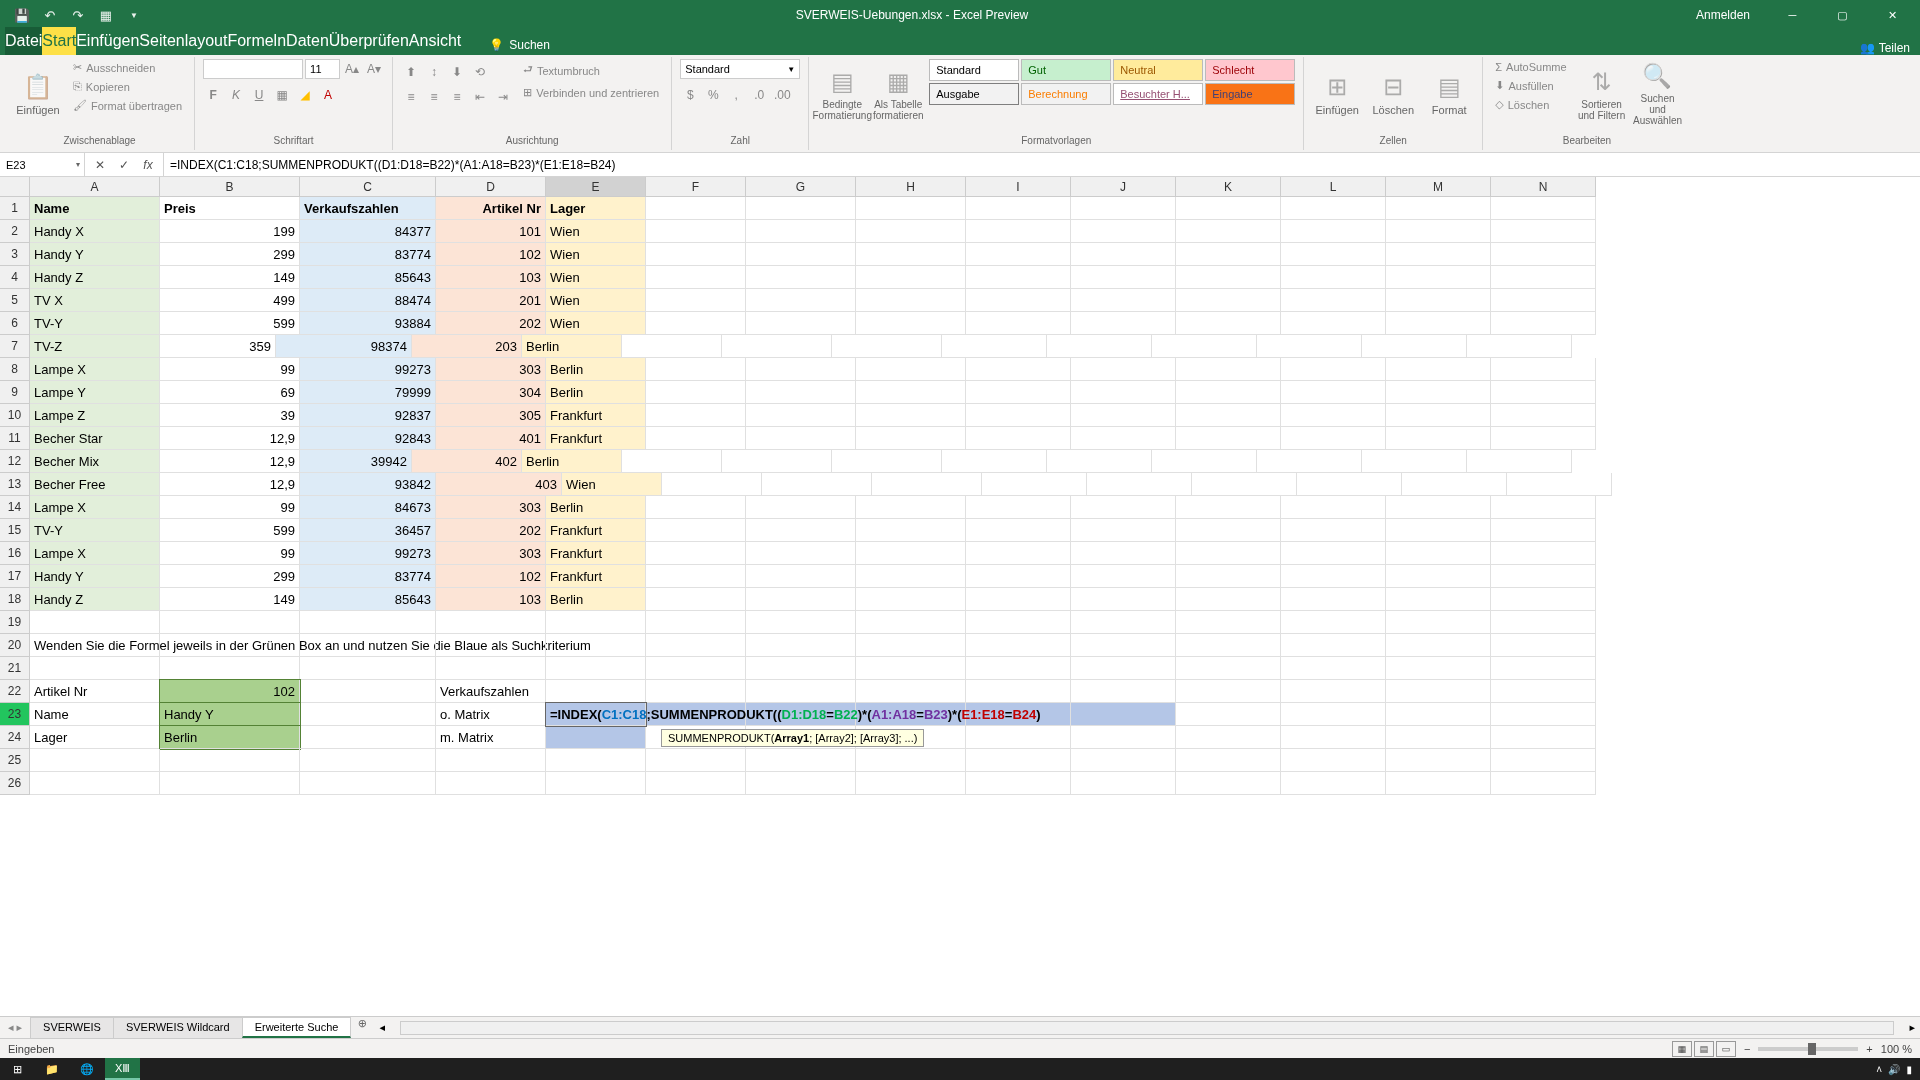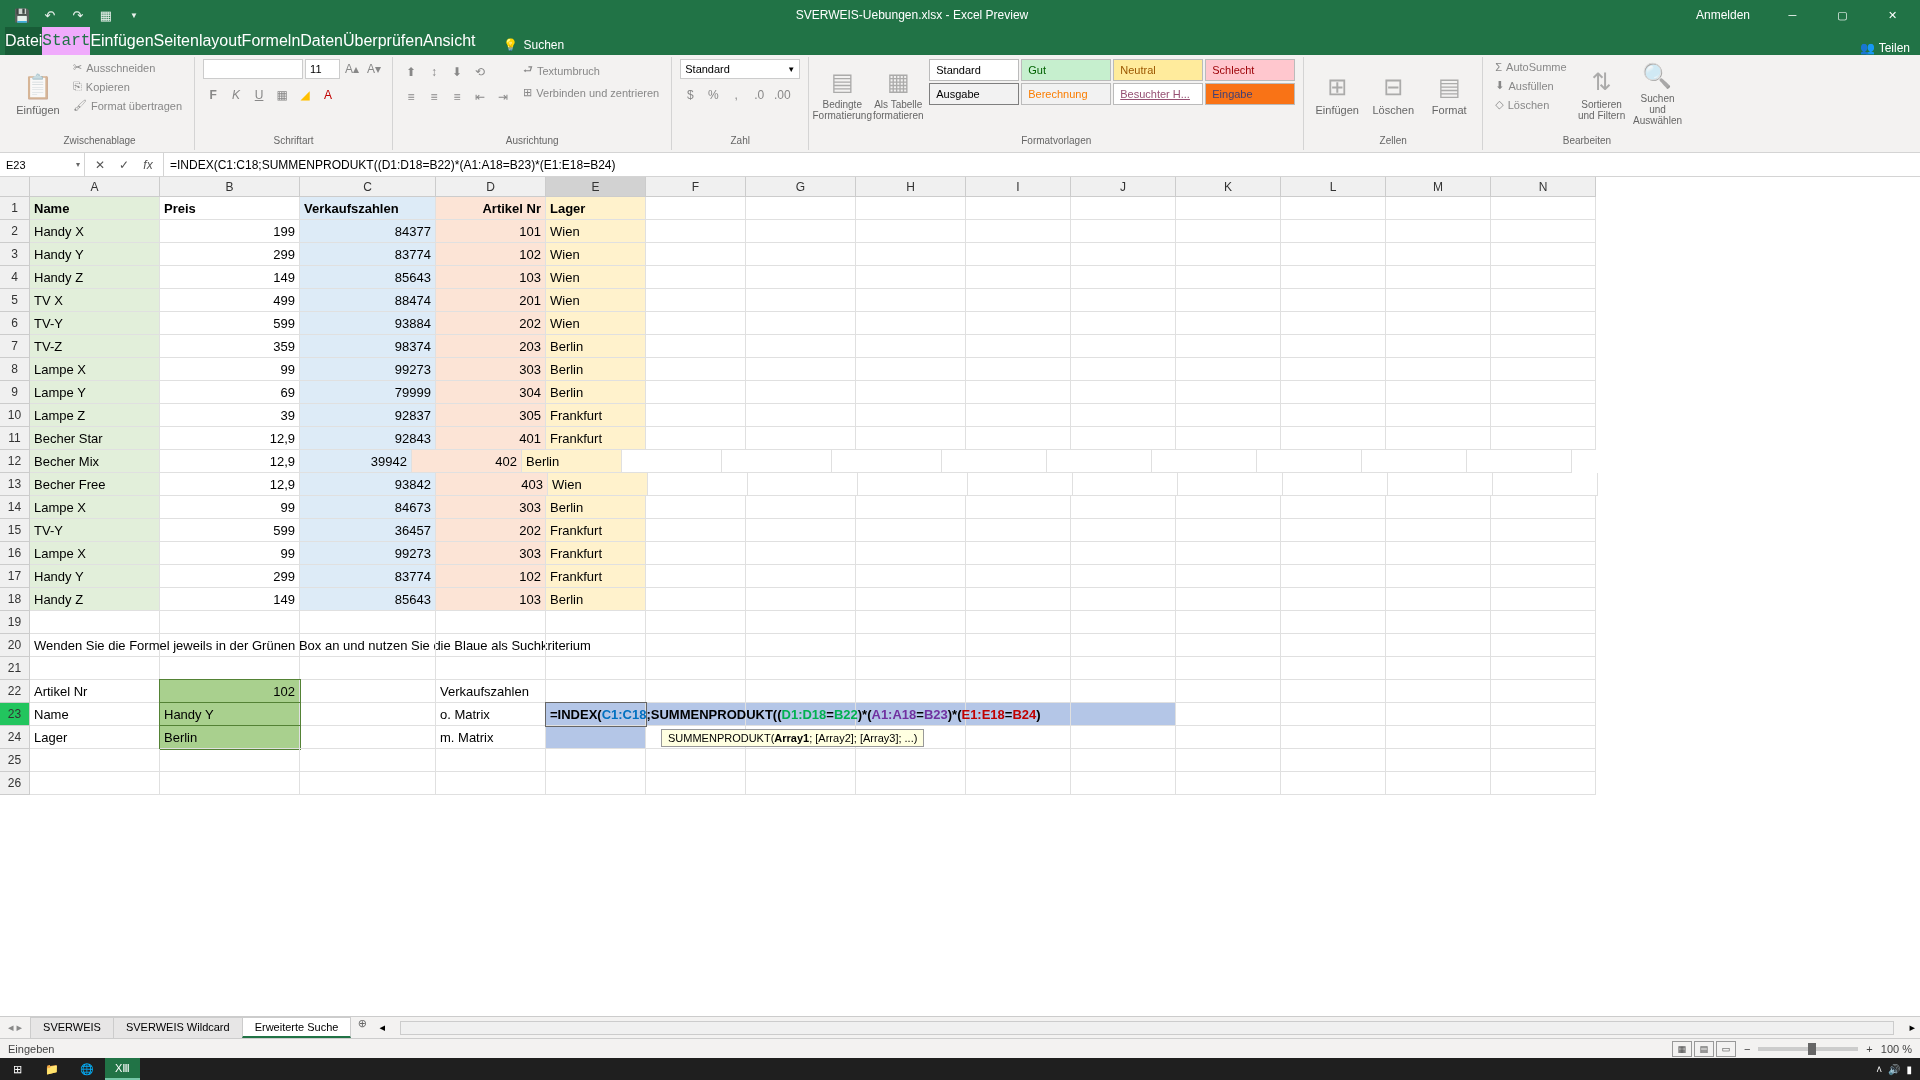--- a/index.html
+++ b/index.html
@@ -11,21 +11,21 @@
 .qat-item { width: 18px; height: 18px; display: flex; align-items: center; justify-content: center; opacity: 0.9; cursor: pointer; font-size: 13px; }
 .title-center { flex: 1; text-align: center; font-size: 12px; }
 .title-right { display: flex; align-items: center; gap: 5px; }
 .win-btn { width: 45px; height: 30px; display: flex; align-items: center; justify-content: center; cursor: pointer; font-size: 11px; }
 .signin { padding: 0 15px; font-size: 12px; }
 
 
 .ribbon-tabs { background: #217346; height: 25px; display: flex; align-items: flex-end; padding-left: 5px; color: #fff; }
 .rtab { padding: 5px 0; font-size: 16px; cursor: pointer; }
 .rtab.file { background: #185c37; }
-.rtab.active { background: #f0abfc; color: #217346; font-family: Liberation Mono, monospace; }
+.rtab.active { background: #fde047; color: #217346; }
 .ribbon-search { margin-left: 20px; display: flex; align-items: center; gap: 5px; padding: 3px 8px; }
 .ribbon-right { margin-left: auto; display: flex; align-items: center; padding-right: 10px; gap: 8px; }
 
 
 .ribbon { background: #f3f2f1; border-bottom: 1px solid #d4d4d4; height: 98px; display: flex; padding: 2px 5px; }
 .ribbon-group { border-right: 1px solid #d4d4d4; padding: 2px 8px; display: flex; flex-direction: column; justify-content: space-between; }
 .rg-content { display: flex; gap: 6px; flex: 1; align-items: flex-start; }
 .rg-label { text-align: center; font-size: 10px; color: #666; padding-bottom: 2px; }
 .rbtn-large { display: flex; flex-direction: column; align-items: center; justify-content: center; width: 50px; height: 70px; font-size: 11px; text-align: center; color: #666; cursor: default; }
 .rbtn-large .icon { font-size: 24px; margin-bottom: 3px; opacity: 0.5; }
@@ -485,21 +485,21 @@
           <div class="cell cH" style="width: 110px;"></div>
           <div class="cell cI" style="width: 105px;"></div>
           <div class="cell cJ" style="width: 105px;"></div>
           <div class="cell cK" style="width: 105px;"></div>
           <div class="cell cL" style="width: 105px;"></div>
           <div class="cell cM" style="width: 105px;"></div>
           <div class="cell cN" style="width: 105px;"></div>
         </div>
         <div class="row">
           <div class="cell cA col-green" style="width: 130px;">TV-Z</div>
-          <div class="cell cB right" style="width: 140px;">359</div>
+          <div class="cell cB right" style="width: 116px;">359</div>
           <div class="cell cC right col-blue" style="width: 136px;">98374</div>
           <div class="cell cD right col-orange" style="width: 110px;">203</div>
           <div class="cell cE col-yellow" style="width: 100px;">Berlin</div>
           <div class="cell cF" style="width: 100px;"></div>
           <div class="cell cG" style="width: 110px;"></div>
           <div class="cell cH" style="width: 110px;"></div>
           <div class="cell cI" style="width: 105px;"></div>
           <div class="cell cJ" style="width: 105px;"></div>
           <div class="cell cK" style="width: 105px;"></div>
           <div class="cell cL" style="width: 105px;"></div>
@@ -583,21 +583,21 @@
           <div class="cell cJ" style="width: 105px;"></div>
           <div class="cell cK" style="width: 105px;"></div>
           <div class="cell cL" style="width: 105px;"></div>
           <div class="cell cM" style="width: 105px;"></div>
           <div class="cell cN" style="width: 105px;"></div>
         </div>
         <div class="row">
           <div class="cell cA col-green" style="width: 130px;">Becher Free</div>
           <div class="cell cB right" style="width: 140px;">12,9</div>
           <div class="cell cC right col-blue" style="width: 136px;">93842</div>
-          <div class="cell cD right col-orange" style="width: 112px;">403</div>
+          <div class="cell cD right col-orange" style="width: 126px;">403</div>
           <div class="cell cE col-yellow" style="width: 100px;">Wien</div>
           <div class="cell cF" style="width: 100px;"></div>
           <div class="cell cG" style="width: 110px;"></div>
           <div class="cell cH" style="width: 110px;"></div>
           <div class="cell cI" style="width: 105px;"></div>
           <div class="cell cJ" style="width: 105px;"></div>
           <div class="cell cK" style="width: 105px;"></div>
           <div class="cell cL" style="width: 105px;"></div>
           <div class="cell cM" style="width: 105px;"></div>
           <div class="cell cN" style="width: 105px;"></div>

